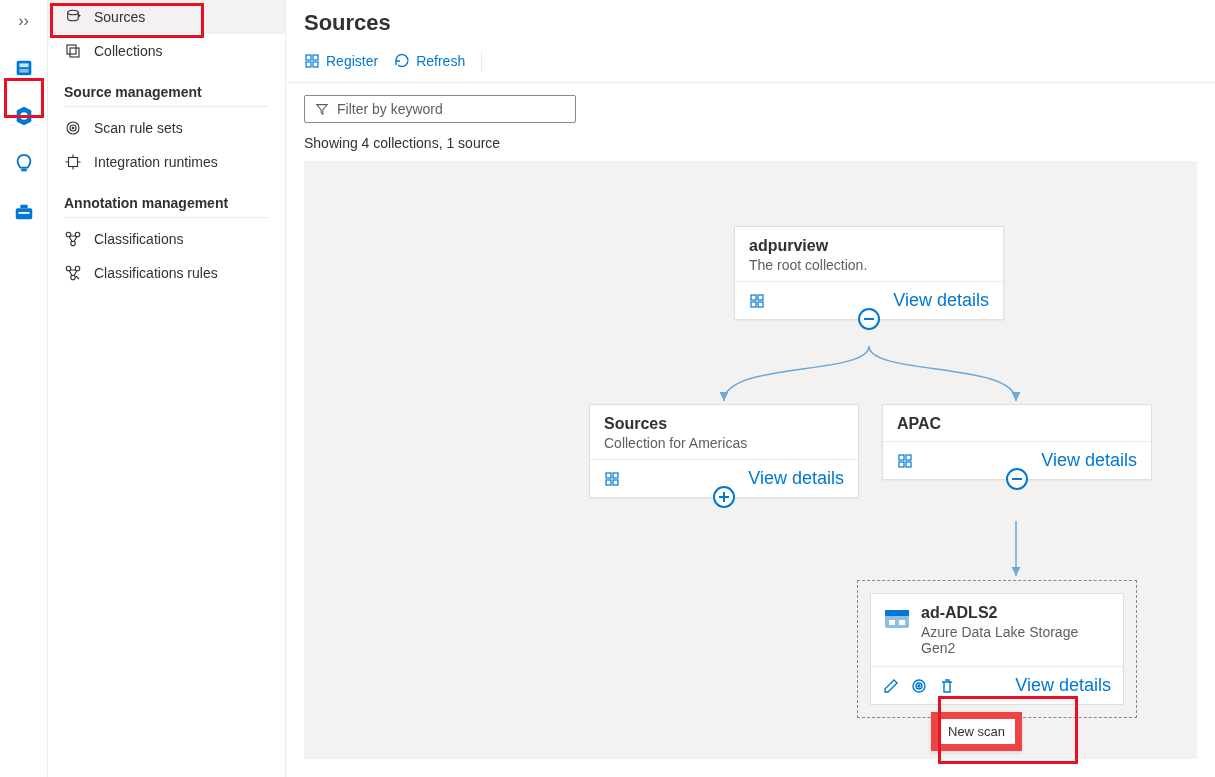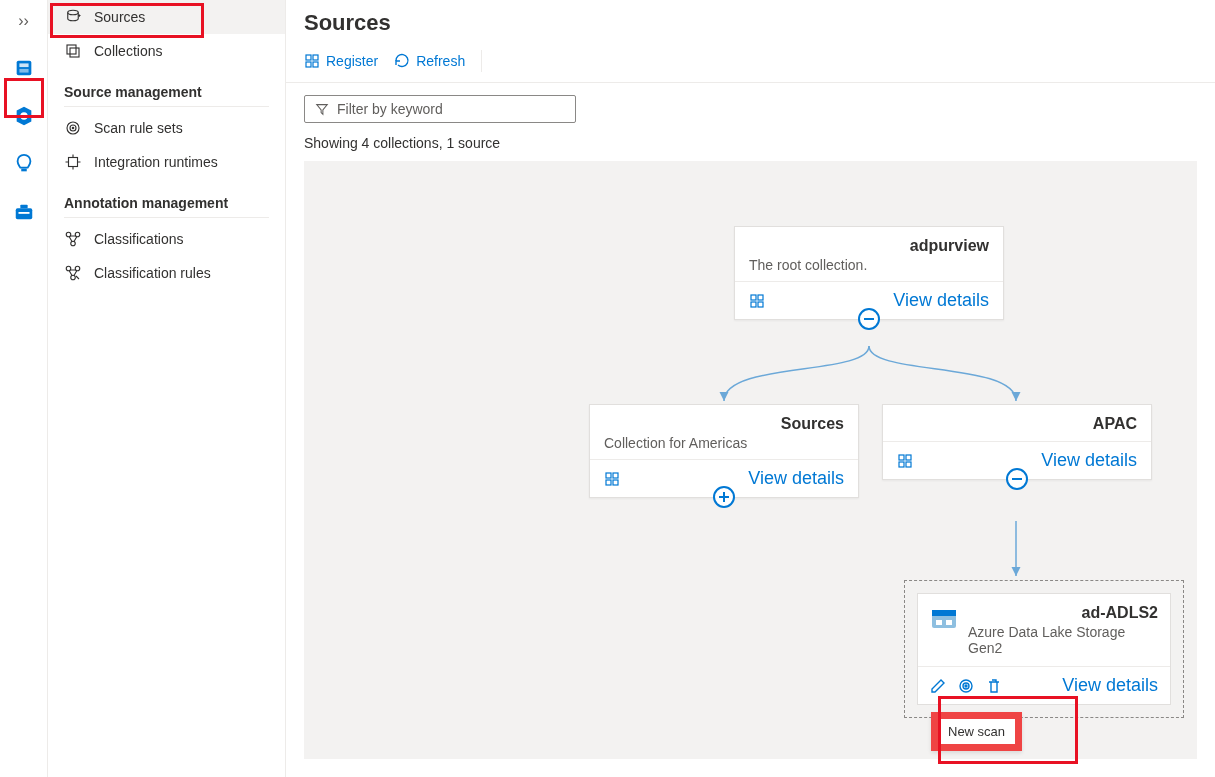--- a/index.html
+++ b/index.html
@@ -104,21 +104,21 @@
     overflow: hidden;
   }
   .node {
     position: absolute;
     width: 270px;
     background: #fff;
     border: 1px solid #e1dfdd;
     box-shadow: 0 1px 2px rgba(0,0,0,0.05);
   }
   .node-header { padding: 10px 14px 8px 14px; }
-  .node-title { font-weight: 600; font-size: 16px; text-align: right; }
+  .node-title { font-weight: 600; font-size: 16px; }
   .node-sub { color: #605e5c; font-size: 14px; margin-top: 2px; }
   .node-footer {
     border-top: 1px solid #edebe9;
     display: flex;
     align-items: center;
     justify-content: space-between;
     padding: 8px 14px;
   }
   .node-footer-icons { display: flex; align-items: center; gap: 14px; }
   .node-footer-icons svg { width: 16px; height: 16px; }
@@ -254,21 +254,21 @@
       <span>Classifications</span>
     </div>
     <div class="side-item">
       <svg viewBox="0 0 24 24" fill="none" stroke="#323130" stroke-width="1.5">
           <circle cx="6" cy="6" r="3"></circle>
           <circle cx="18" cy="6" r="3"></circle>
           <circle cx="12" cy="18" r="3"></circle>
           <path d="M8 8 L16 8 M7 9 L11 16 M17 9 L13 16"></path>
           <path d="M16 16 L20 20"></path>
         </svg>
-      <span>Classification rules</span>
+      <span>Classifications rules</span>
     </div>
   </div>
 
   <div class="main">
     <div class="main-header">
       <div class="page-title">Sources</div>
     </div>
     <div class="toolbar">
       <div class="tool-btn">
         <svg viewBox="0 0 16 16" fill="none" stroke="#0078d4" stroke-width="1.2">
@@ -363,21 +363,21 @@
                 <rect x="9" y="2" width="5" height="5"></rect>
                 <rect x="2" y="9" width="5" height="5"></rect>
                 <rect x="9" y="9" width="5" height="5"></rect>
               </svg>
           </div>
           <div class="view-details">View details</div>
         </div>
         <div class="node-badge minus"></div>
       </div>
 
-      <div class="source-container" style="left:600px; top:419px;">
+      <div class="source-container" style="left:553px; top:419px;">
         <div class="source-node">
           <div class="source-header">
             <svg class="source-icon" viewBox="0 0 28 28">
               <rect x="2" y="6" width="24" height="18" rx="2" fill="#8ebfe0"></rect>
               <rect x="2" y="6" width="24" height="6" fill="#0078d4"></rect>
               <rect x="6" y="16" width="6" height="5" fill="#fff"></rect>
               <rect x="16" y="16" width="6" height="5" fill="#fff"></rect>
             </svg>
             <div>
               <div class="node-title">ad-ADLS2</div>

